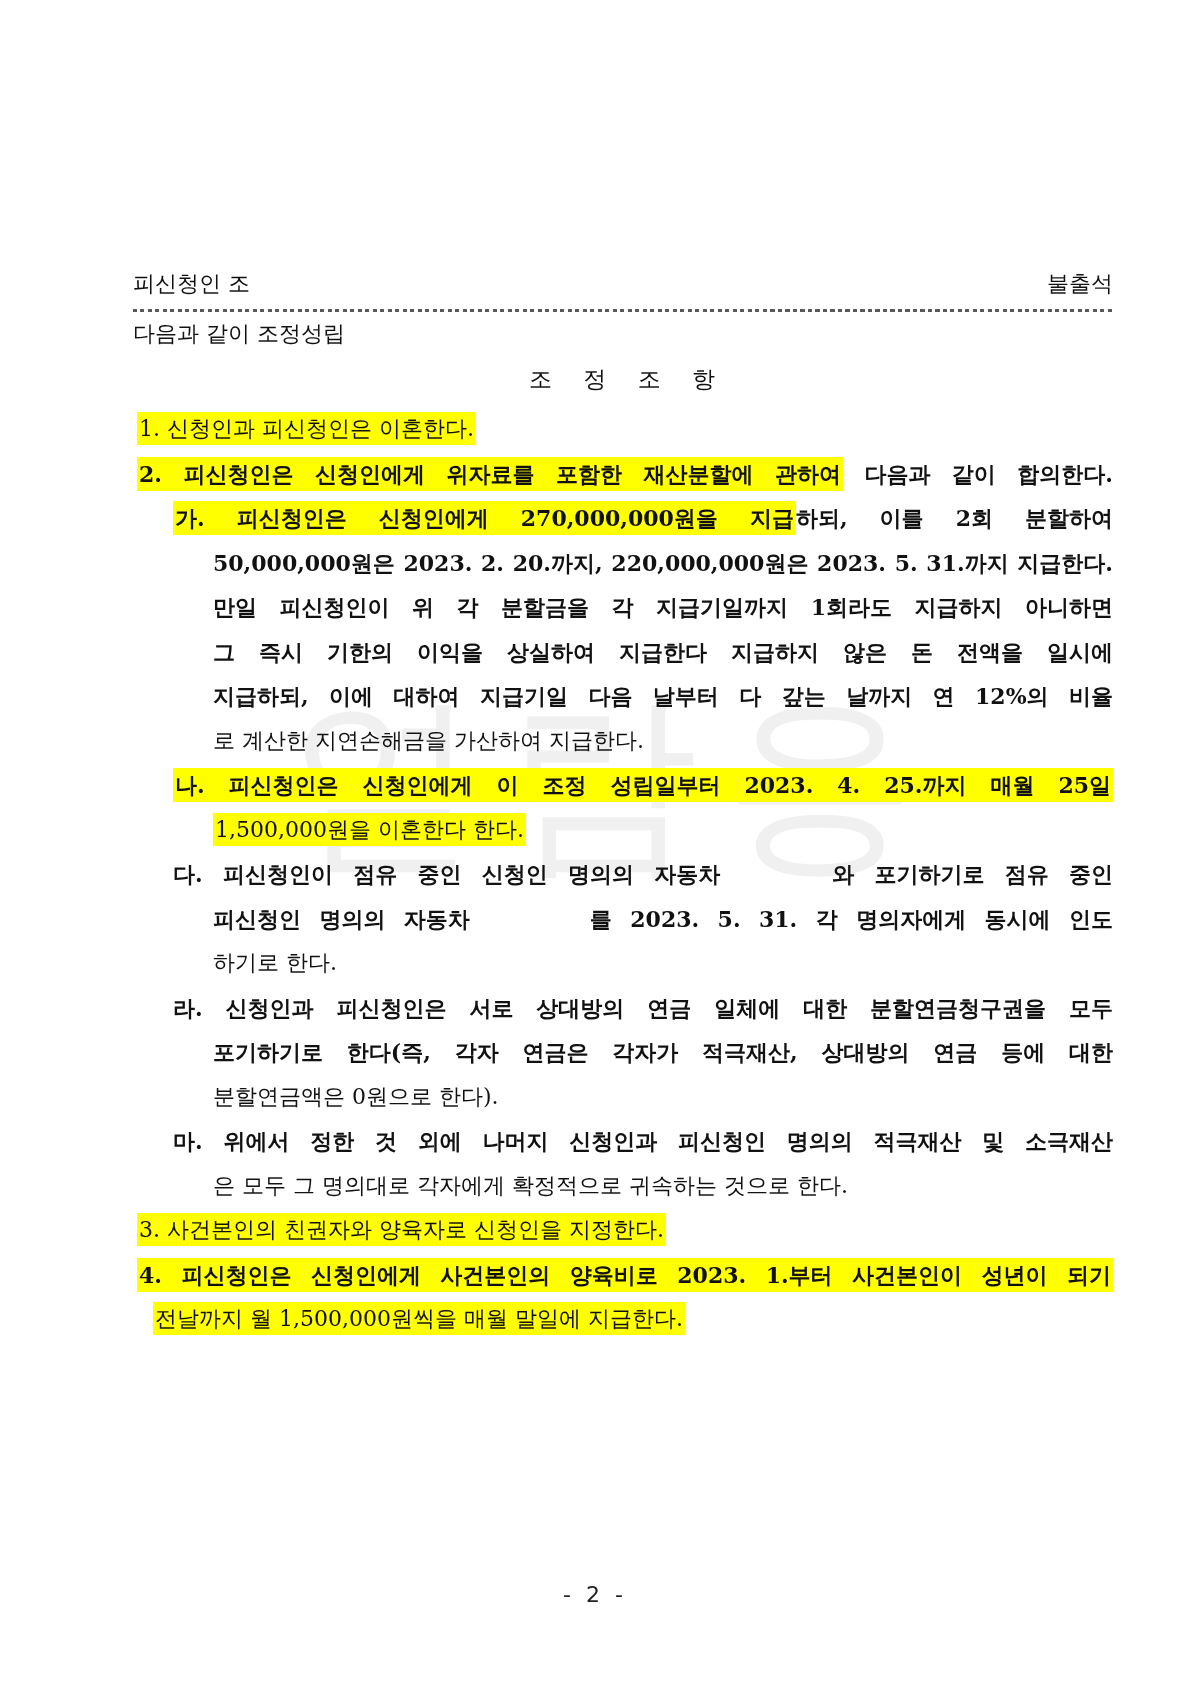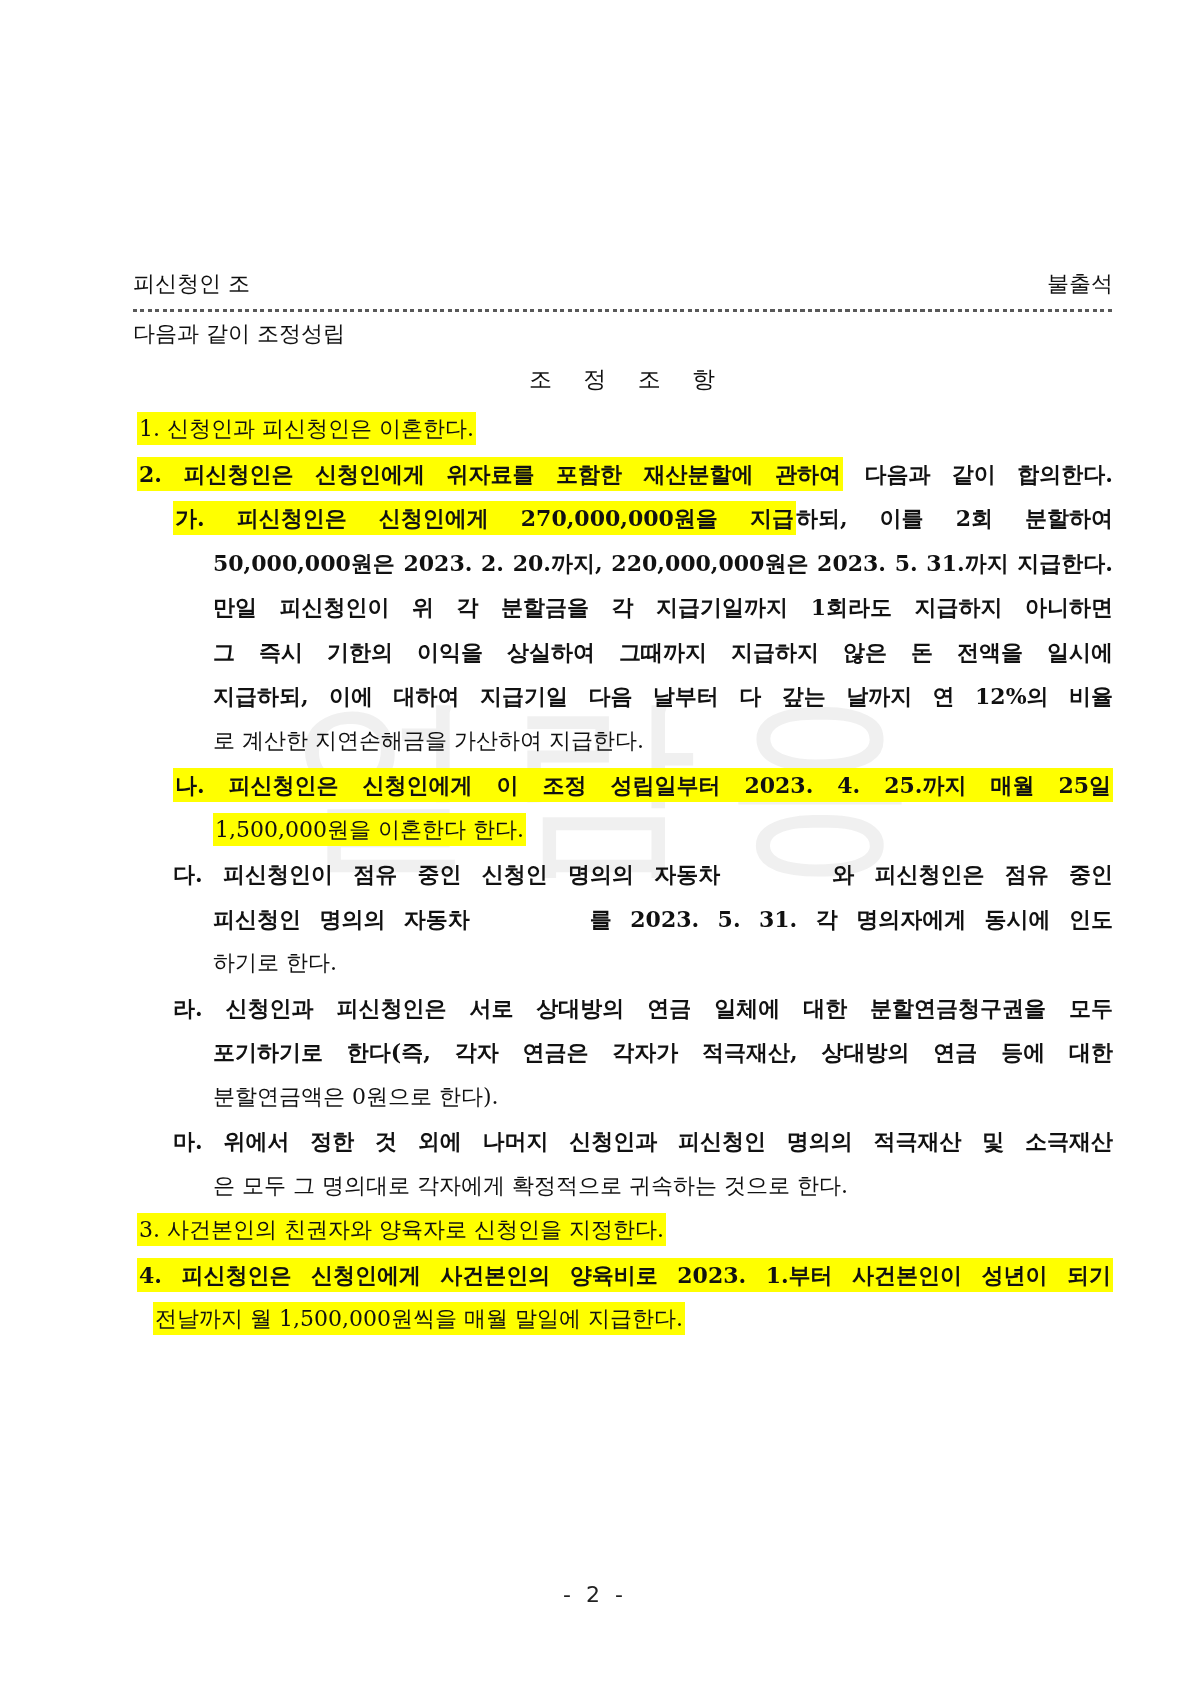--- a/index.html
+++ b/index.html
@@ -57,26 +57,26 @@
     <div class="intro">다음과 같이 조정성립</div>
 
     <div class="doc-title">조 정 조 항</div>
 
     <div class="lines">
         <div class="line indent-item"><span class="seg highlight">1. 신청인과 피신청인은 이혼한다.</span></div>
         <div class="line indent-item justify"><span class="seg highlight">2. 피신청인은 신청인에게 위자료를 포함한 재산분할에 관하여</span><span class="seg"> 다음과 같이 합의한다.</span></div>
         <div class="line indent-sub justify"><span class="seg highlight">가. 피신청인은 신청인에게 270,000,000원을 지급</span><span class="seg">하되, 이를 2회 분할하여</span></div>
         <div class="line indent-sub-cont justify"><span class="seg">50,000,000원은 2023. 2. 20.까지, 220,000,000원은 2023. 5. 31.까지 지급한다.</span></div>
         <div class="line indent-sub-cont justify"><span class="seg">만일 피신청인이 위 각 분할금을 각 지급기일까지 1회라도 지급하지 아니하면</span></div>
-        <div class="line indent-sub-cont justify"><span class="seg">그 즉시 기한의 이익을 상실하여 그때까지 지급하지 않은 돈 전액을 일시에</span></div>
+        <div class="line indent-sub-cont justify"><span class="seg">그 즉시 기한의 이익을 상실하여 지급한다 지급하지 않은 돈 전액을 일시에</span></div>
         <div class="line indent-sub-cont justify"><span class="seg">지급하되, 이에 대하여 지급기일 다음 날부터 다 갚는 날까지 연 12%의 비율</span></div>
         <div class="line indent-sub-cont"><span class="seg">로 계산한 지연손해금을 가산하여 지급한다.</span></div>
         <div class="line indent-sub justify"><span class="seg highlight">나. 피신청인은 신청인에게 이 조정 성립일부터 2023. 4. 25.까지 매월 25일</span></div>
         <div class="line indent-sub-cont"><span class="seg highlight">1,500,000원을 이혼한다 한다.</span></div>
-        <div class="line indent-sub justify"><span class="seg">다. 피신청인이 점유 중인 신청인 명의의 자동차</span><span class="gap" style="width: 112px;"></span><span class="seg">와 피신청인은 점유 중인</span></div>
+        <div class="line indent-sub justify"><span class="seg">다. 피신청인이 점유 중인 신청인 명의의 자동차</span><span class="gap" style="width: 112px;"></span><span class="seg">와 포기하기로 점유 중인</span></div>
         <div class="line indent-sub-cont justify"><span class="seg">피신청인 명의의 자동차</span><span class="gap" style="width: 120px;"></span><span class="seg">를 2023. 5. 31. 각 명의자에게 동시에 인도</span></div>
         <div class="line indent-sub-cont"><span class="seg">하기로 한다.</span></div>
         <div class="line indent-sub justify"><span class="seg">라. 신청인과 피신청인은 서로 상대방의 연금 일체에 대한 분할연금청구권을 모두</span></div>
         <div class="line indent-sub-cont justify"><span class="seg">포기하기로 한다(즉, 각자 연금은 각자가 적극재산, 상대방의 연금 등에 대한</span></div>
         <div class="line indent-sub-cont"><span class="seg">분할연금액은 0원으로 한다).</span></div>
         <div class="line indent-sub justify"><span class="seg">마. 위에서 정한 것 외에 나머지 신청인과 피신청인 명의의 적극재산 및 소극재산</span></div>
         <div class="line indent-sub-cont"><span class="seg">은 모두 그 명의대로 각자에게 확정적으로 귀속하는 것으로 한다.</span></div>
         <div class="line indent-item"><span class="seg highlight">3. 사건본인의 친권자와 양육자로 신청인을 지정한다.</span></div>
         <div class="line indent-item justify"><span class="seg highlight">4. 피신청인은 신청인에게 사건본인의 양육비로 2023. 1.부터 사건본인이 성년이 되기</span></div>
         <div class="line indent-item-cont"><span class="seg highlight">전날까지 월 1,500,000원씩을 매월 말일에 지급한다.</span></div>

